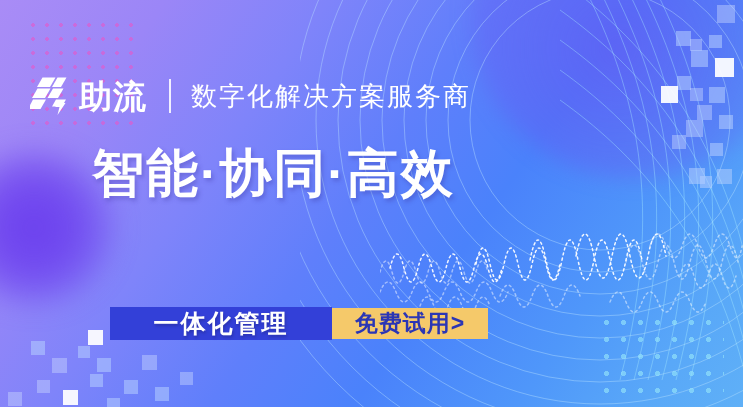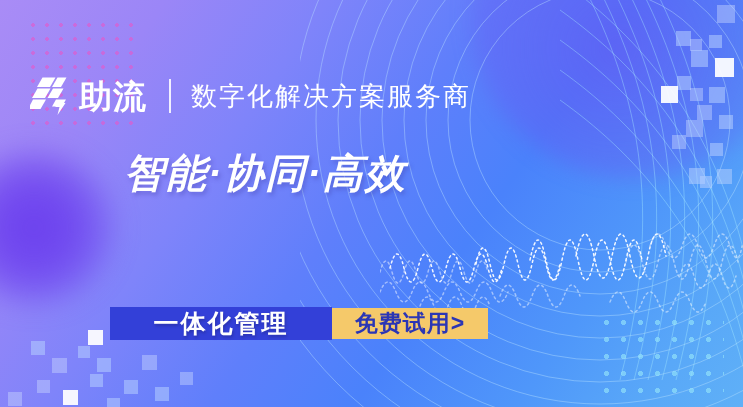--- a/index.html
+++ b/index.html
@@ -130,29 +130,28 @@
     font-size: 26px;
     font-weight: 400;
     color: #ffffff;
     letter-spacing: 2px;
     white-space: nowrap;
     line-height: 1;
   }
 
   .headline {
     position: absolute;
-    left: 124px; top: 106px;
+    left: 92px; top: 106px;
     color: #ffffff;
     font-weight: 700;
-    font-size: 40px;
+    font-size: 52px;
     line-height: 49px;
     letter-spacing: 2px;
     text-shadow: 2px 3px 4px rgba(58,52,160,0.34);
     white-space: nowrap;
-    font-style: italic;
   }
 
   .cta-row {
     position: absolute;
     left: 110px; top: 259px;
     display: flex;
     align-items: center;
     height: 42px;
   }
   .btn-primary {

